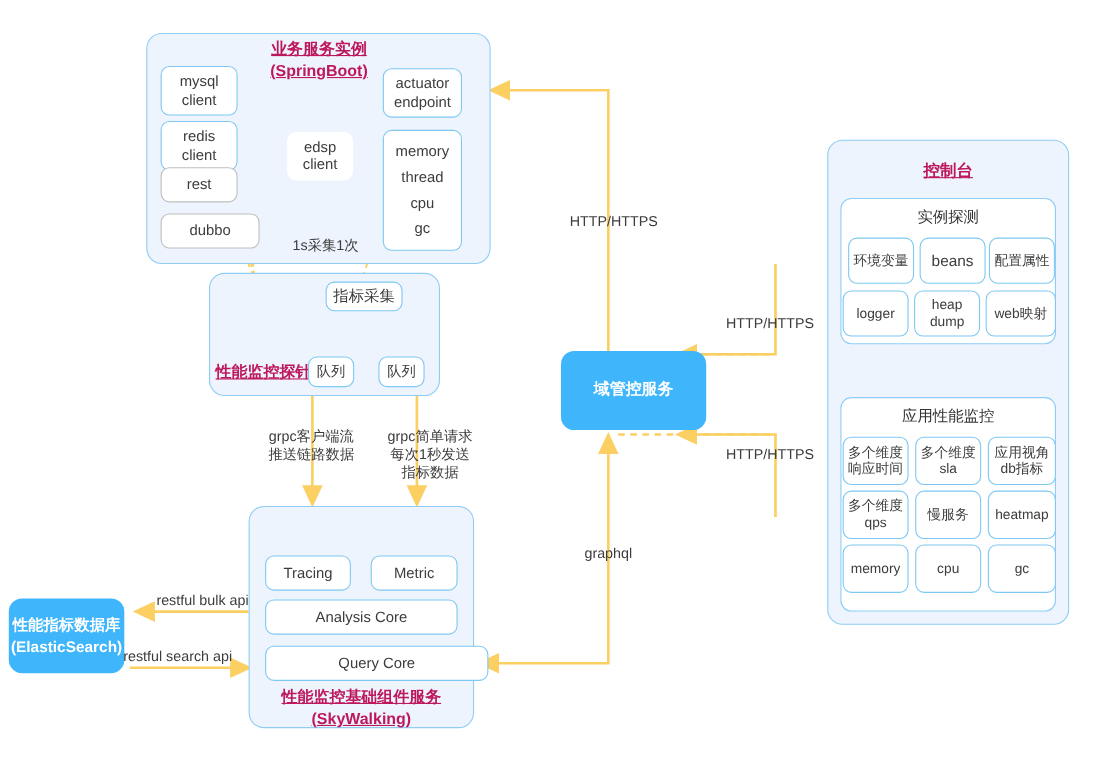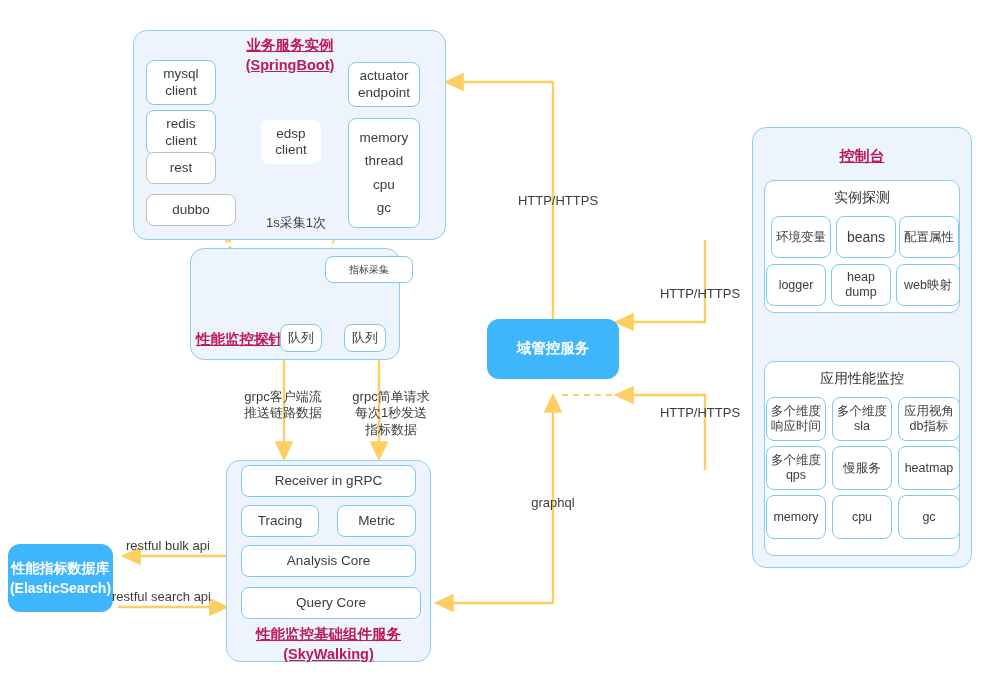--- a/index.html
+++ b/index.html
@@ -159,45 +159,44 @@
   <div class="node stack" style="left:348px;top:118px;width:72px;height:110px;font-size:13.5px;">
     <span>memory</span>
     <span>thread</span>
     <span>cpu</span>
     <span>gc</span>
   </div>
 
   <div class="panel" style="left:190px;top:248px;width:210px;height:112px;"></div>
   <div class="panel-title" style="left:196px;top:330px;width:94px;text-align:left;">性能监控探针</div>
 
-  <div class="node" style="left:325px;top:256px;width:88px;height:27px;font-size:10px;">指标采集</div>
+  <div class="node" style="left:296px;top:256px;width:70px;height:27px;font-size:14px;">指标采集</div>
   <div class="node" style="left:280px;top:324px;width:42px;height:28px;font-size:13px;">队列</div>
   <div class="node" style="left:344px;top:324px;width:42px;height:28px;font-size:13px;">队列</div>
 
   <div class="elabel" style="left:228px;top:389px;width:110px;">grpc客户端流
 推送链路数据</div>
   <div class="elabel" style="left:336px;top:389px;width:110px;">grpc简单请求
 每次1秒发送
 指标数据</div>
 
   <div class="panel" style="left:226px;top:460px;width:205px;height:202px;"></div>
-  <div class="node" style="left:241px;top:465px;width:175px;height:32px;">Receiver in gRPC</div>
   <div class="node" style="left:241px;top:505px;width:78px;height:32px;">Tracing</div>
   <div class="node" style="left:337px;top:505px;width:79px;height:32px;">Metric</div>
   <div class="node" style="left:241px;top:545px;width:175px;height:32px;">Analysis Core</div>
-  <div class="node" style="left:241px;top:587px;width:180px;height:32px;">Query Core</div>
+  <div class="node" style="left:241px;top:587px;width:203px;height:32px;">Query Core</div>
   <div class="panel-title" style="left:236px;top:625px;width:185px;">性能监控基础组件服务
 (SkyWalking)</div>
 
   <div class="bluebox" style="left:8px;top:544px;width:105px;height:68px;">性能指标数据库
 (ElasticSearch)</div>
-  <div class="elabel" style="left:126px;top:538px;width:100px;text-align:left;">restful bulk api</div>
+  <div class="elabel" style="left:126px;top:538px;width:100px;text-align:right;">restful bulk api</div>
   <div class="elabel" style="left:112px;top:589px;width:116px;text-align:left;">restful search api</div>
 
-  <div class="bluebox" style="left:487px;top:319px;width:132px;height:60px;font-size:14.5px;">域管控服务</div>
+  <div class="bluebox" style="left:510px;top:319px;width:132px;height:72px;font-size:14.5px;">域管控服务</div>
   <div class="elabel" style="left:508px;top:193px;width:100px;">HTTP/HTTPS</div>
   <div class="elabel" style="left:518px;top:495px;width:70px;">graphql</div>
   <div class="elabel" style="left:650px;top:286px;width:100px;">HTTP/HTTPS</div>
   <div class="elabel" style="left:650px;top:405px;width:100px;">HTTP/HTTPS</div>
 
   <div class="panel" style="left:752px;top:127px;width:220px;height:441px;"></div>
   <div class="panel-title" style="left:782px;top:146px;width:160px;font-size:15px;">控制台</div>
 
   <div class="subpanel" style="left:764px;top:180px;width:196px;height:133px;"></div>
   <div class="sub-title" style="left:784px;top:188px;width:156px;">实例探测</div>

